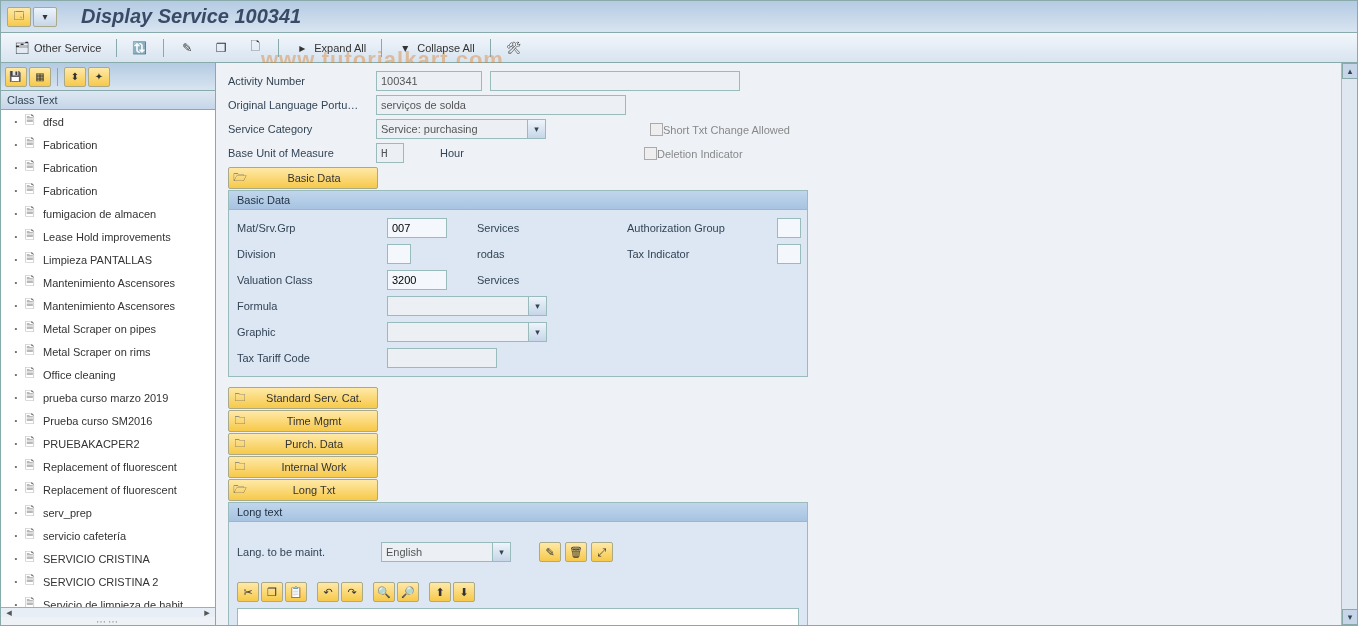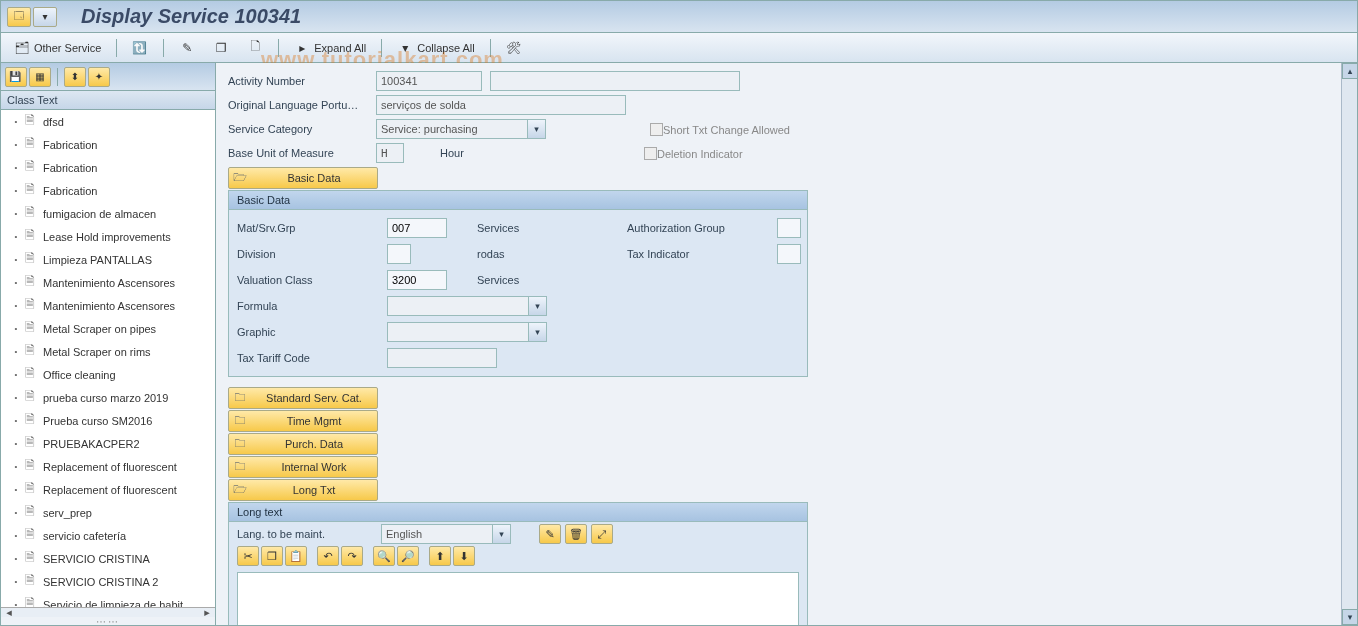--- a/index.html
+++ b/index.html
@@ -63,21 +63,21 @@
   .groupbox .gb-body { padding:8px; }
 
   .grid2 { display:grid; grid-template-columns: 140px 80px 140px 140px 80px; gap:6px 10px; align-items:center; }
   .grid2 .lbl { color:#345; }
   .small-in { background:#f4f7fb; border:1px solid #9bb; padding:8px 4px; height:20px; font-size:11px; width:60px; text-align:left; }
   .tiny-in { width:24px; }
 
   
   .longtxt { border:1px solid #9bb; background:#dce7f3; }
   .longtxt .lt-title { background:linear-gradient(to bottom,#c1d6ed,#a7c3e1); padding:3px 8px; color:#234; border-bottom:1px solid #9bb; }
-  .longtxt .lt-toolbar { display:flex; align-items:center; gap:4px; padding:2px 8px; }
+  .longtxt .lt-toolbar { display:flex; align-items:center; gap:4px; padding:20px 8px; }
   .mini-btn { width:22px; height:20px; background:linear-gradient(to bottom,#ffe9a8,#f7c94a); border:1px solid #aa8; border-radius:2px; display:flex; align-items:center; justify-content:center; font-size:11px; cursor:pointer; }
   .lt-editor-bar { padding:0 8px 6px; display:flex; gap:2px; }
   .lt-area { margin:0 8px 8px; height:80px; background:#fff; border:1px solid #9bb; }
 
   .watermark { position:absolute; top:46px; left:260px; font-size:22px; font-weight:bold; color:rgba(220,120,30,0.4); pointer-events:none; letter-spacing:1px; }
 </style>
 </head>
 <body>
 
 <div class="root">

